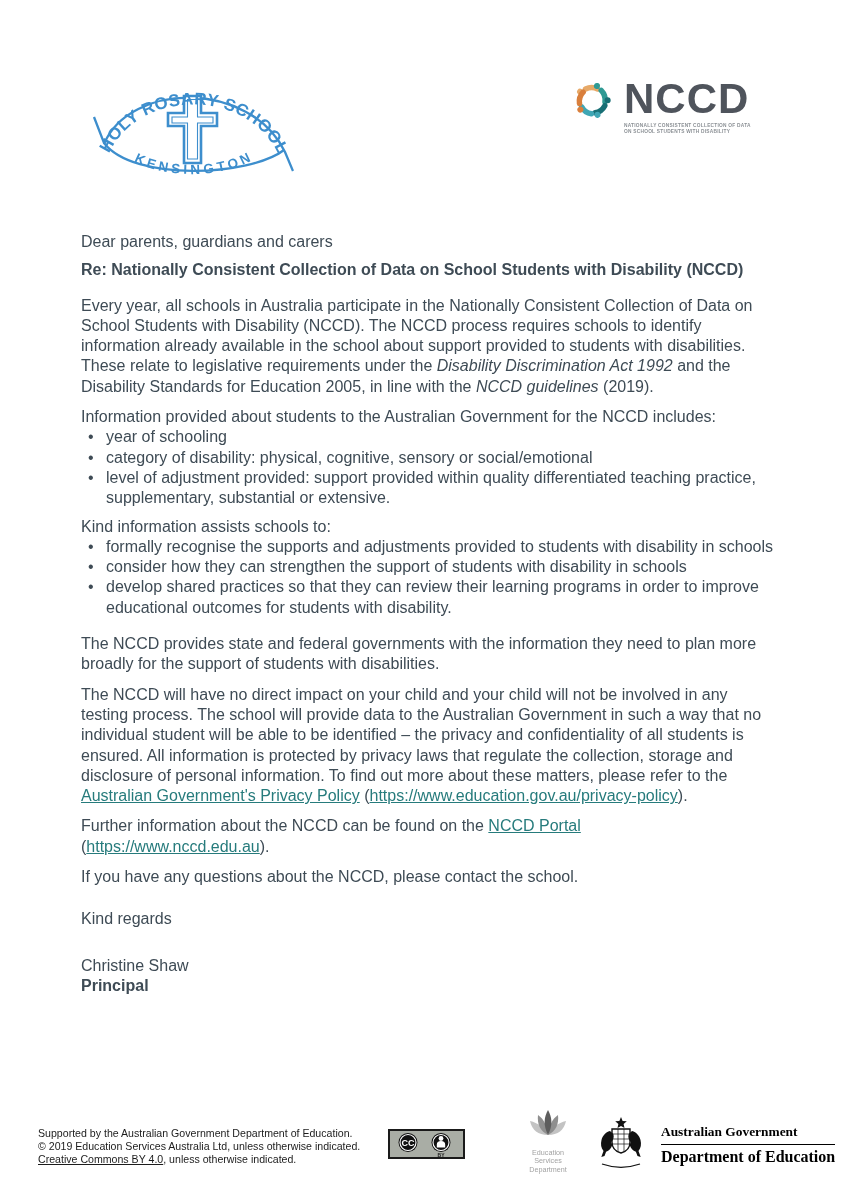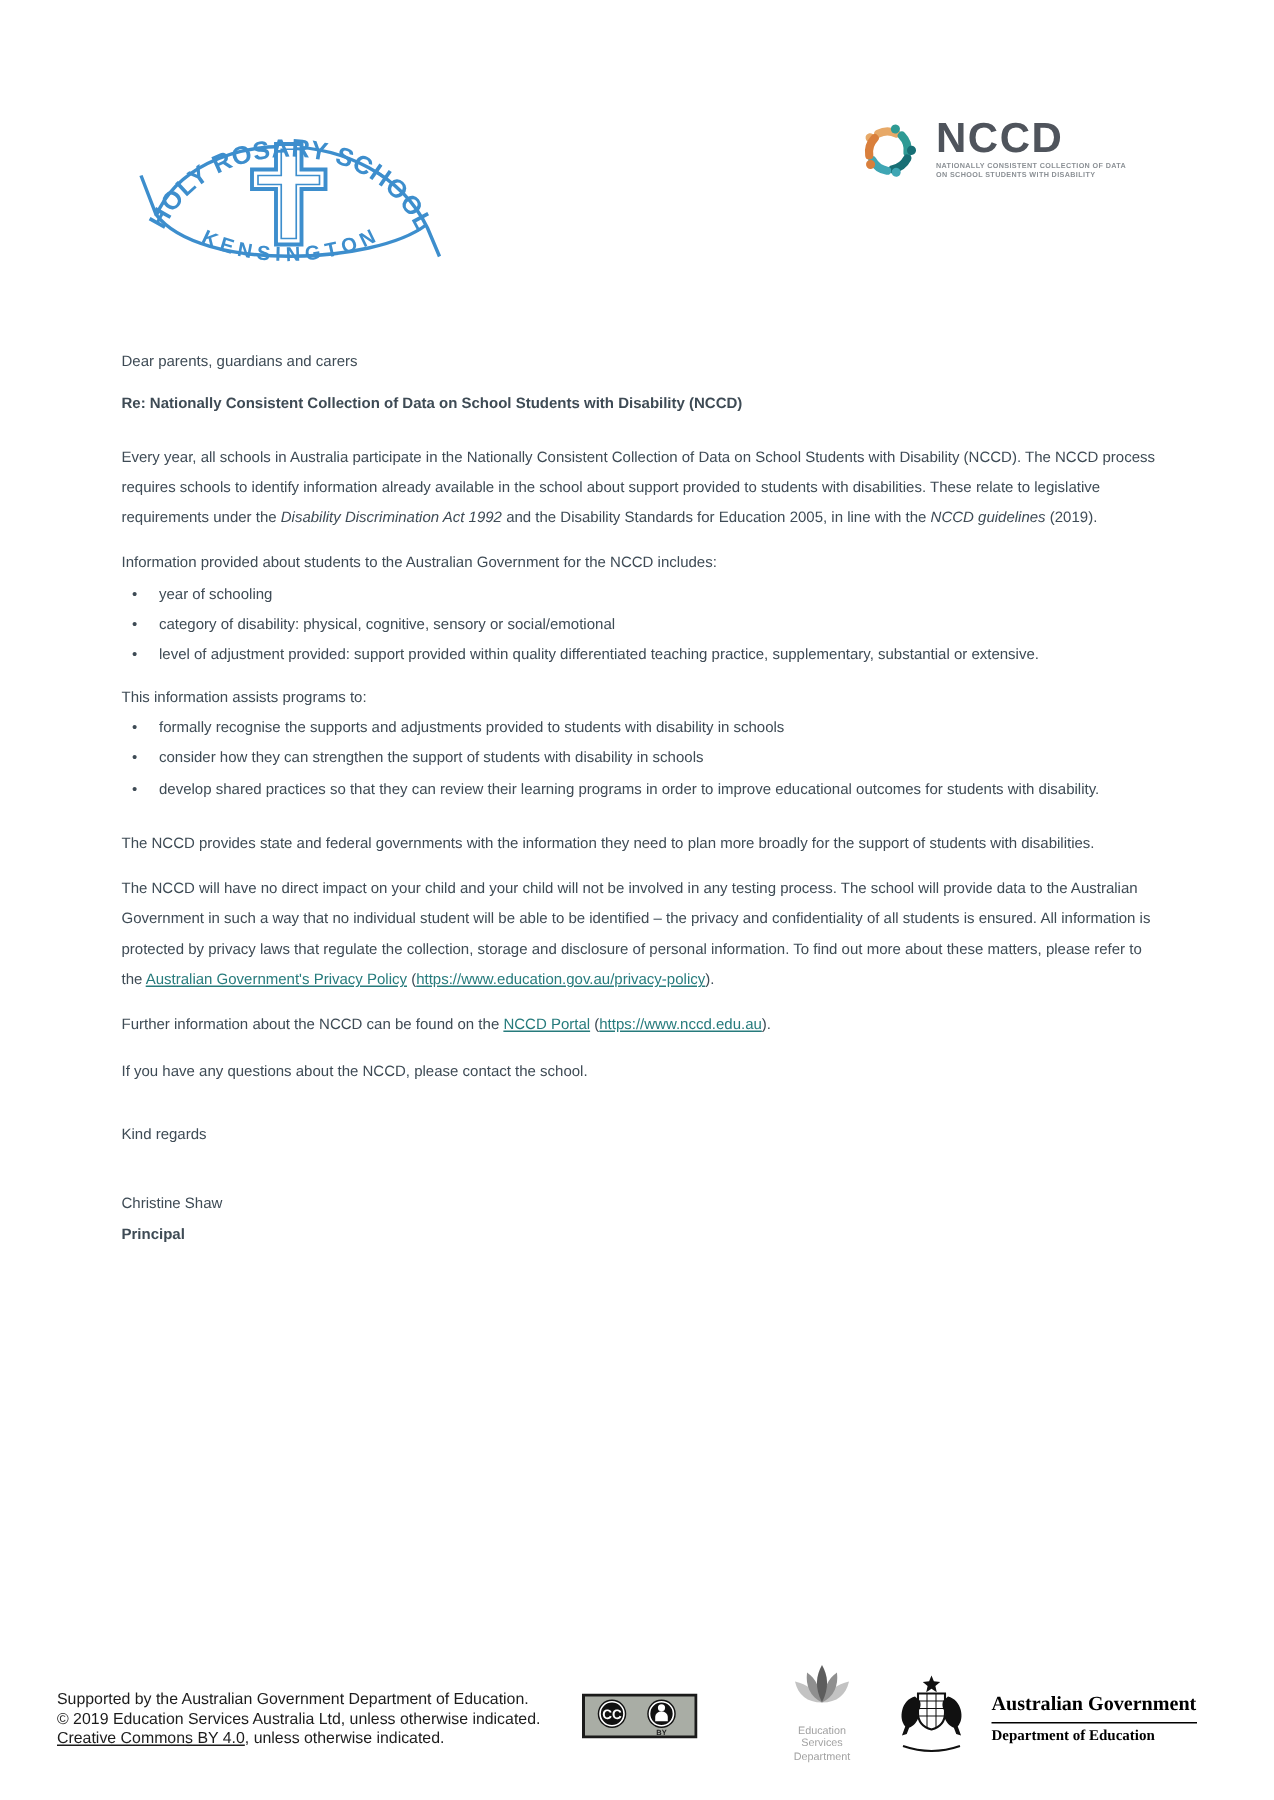--- a/index.html
+++ b/index.html
@@ -6,27 +6,27 @@
   html,body { background:#fff; }
   .page {
     position:relative; width:849px; height:1200px; background:#ffffff;
     font-family:"Liberation Sans", sans-serif; overflow:hidden;
   }
 
   
   .school-logo { position:absolute; left:92px; top:70px; width:202px; height:120px; }
   .nccd-logo { position:absolute; left:570px; top:78px; display:flex; align-items:flex-start; }
   .nccd-text { margin-left:9px; }
-  .nccd-acronym { font-size:28px; font-weight:bold; letter-spacing:1px; line-height:1.0; color:#4f545c; }
+  .nccd-acronym { font-size:42px; font-weight:bold; letter-spacing:1px; line-height:1.0; color:#4f545c; }
   .nccd-tagline { margin-top:3px; font-size:4.8px; line-height:5.8px; letter-spacing:.25px; color:#8b9095; font-weight:bold; }
 
   
   .letter {
     position:absolute; left:81px; top:232px; width:692px;
-    font-size:10px; line-height:20.3px; color:#3e4b55;
+    font-size:16px; line-height:20.3px; color:#3e4b55;
   }
   .letter p { margin:0 0 10px 0; }
   .salutation { margin-bottom:8px !important; }
   .subject { font-weight:bold; margin-bottom:15px !important; }
   .list-intro { margin-bottom:0 !important; }
   .blist { margin:0 0 8px 0; }
   .blist.last { margin-bottom:16px; }
   .brow { display:flex; }
   .bdot { width:25px; padding-left:7px; flex:0 0 25px; }
   .bdot::before { content:"•"; }
@@ -44,21 +44,21 @@
     position:absolute; left:38px; top:1127px; width:330px;
     font-size:10.6px; line-height:12.8px; color:#1c1c1c;
   }
   .cc-badge { position:absolute; left:388px; top:1129px; width:77px; height:30px;text-decoration:underline; }
   .esa { position:absolute; left:504px; top:1109px; width:88px; text-align:center; }
   .esa-name { margin-top:2px; font-size:7.2px; line-height:8.4px; color:#a2a2a2; }
   .gov { position:absolute; left:589px; top:1115px; display:flex; align-items:center; }
   .gov-text { margin-left:8px; font-family:"Liberation Serif", serif; color:#000; }
   .gov-line1 { font-weight:bold; font-size:13.4px; white-space:nowrap; }
   .gov-divider { border-top:1.6px solid #000; margin:4px 0 3px 0; }
-  .gov-line2 { font-weight:bold; font-size:10px; white-space:nowrap; }
+  .gov-line2 { font-weight:bold; font-size:16px; white-space:nowrap; }
 </style>
 </head>
 <body>
 
 <div class="page">
 
   <span class="school-logo">
     <svg width="202" height="120" viewBox="0 0 202 120">
       <defs>
         <path id="arcTopText" d="M16 86 C44 18 158 16 188 88" fill="none"></path>
@@ -130,21 +130,21 @@
       <div class="brow">
           <span class="bdot"></span>
           <span class="btext">category of disability: physical, cognitive, sensory or social/emotional</span>
         </div>
       <div class="brow">
           <span class="bdot"></span>
           <span class="btext">level of adjustment provided: support provided within quality differentiated teaching practice, supplementary, substantial or extensive.</span>
         </div>
     </div>
 
-    <p class="list-intro">This information assists programs to:</p>
+    <p class="list-intro">Kind information assists schools to:</p>
     <div class="blist last">
       <div class="brow">
           <span class="bdot"></span>
           <span class="btext">formally recognise the supports and adjustments provided to students with disability in schools</span>
         </div>
       <div class="brow">
           <span class="bdot"></span>
           <span class="btext">consider how they can strengthen the support of students with disability in schools</span>
         </div>
       <div class="brow">

